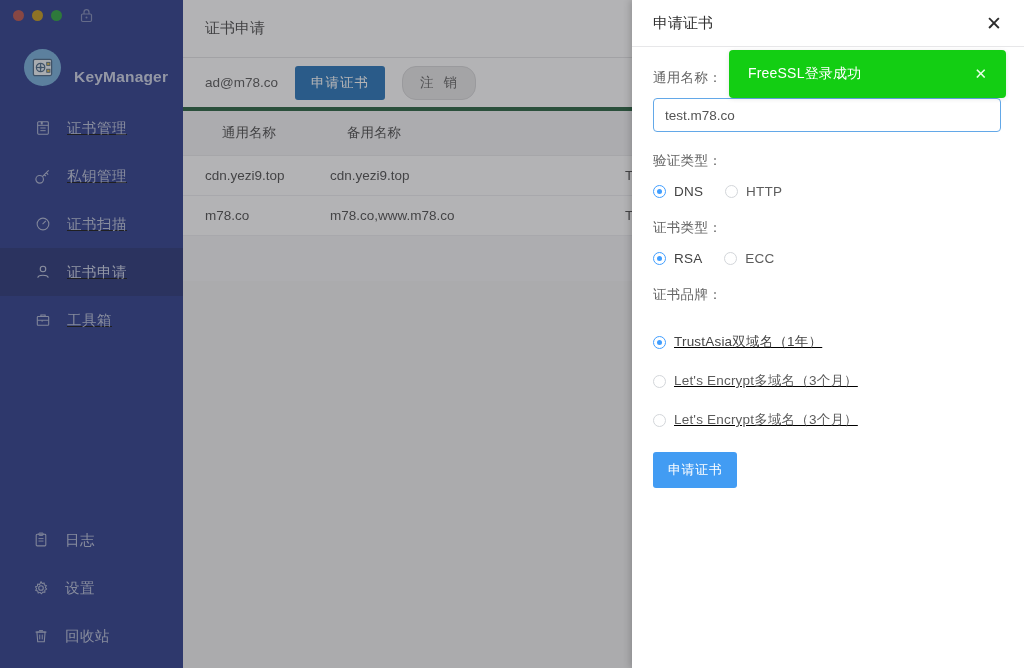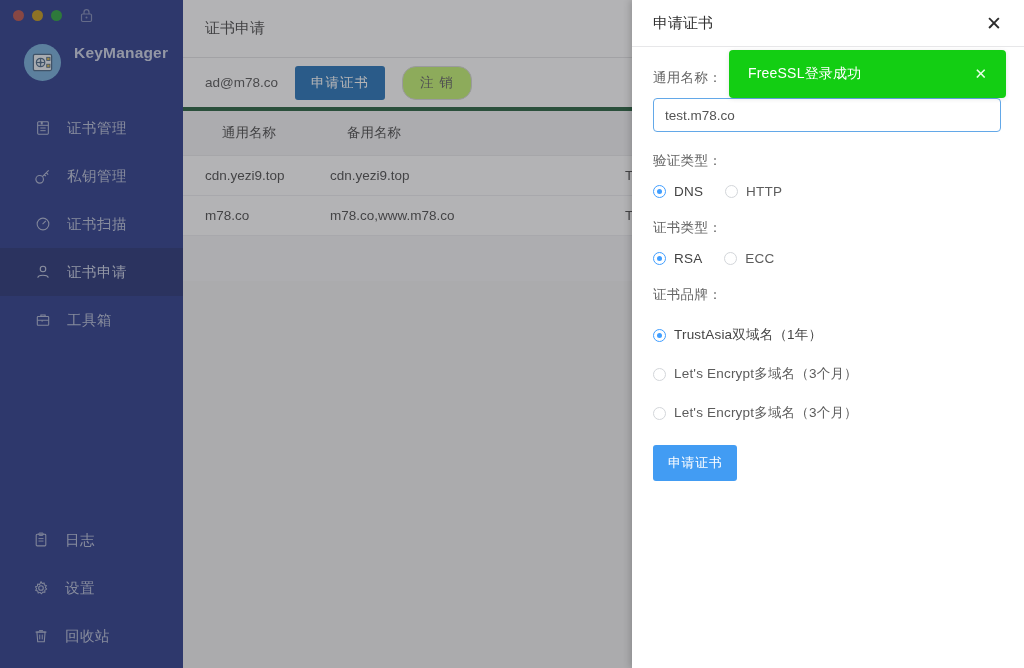--- a/index.html
+++ b/index.html
@@ -28,36 +28,36 @@
     padding-left: 13px;
     gap: 8px;
   }
   .light { width: 11px; height: 11px; border-radius: 50%; display:block; }
   .light.red    { background: #b5453c; }
   .light.yellow { background: #bf9107; }
   .light.green  { background: #1a9c2e; }
   #lock-icon { margin-left: 10px; display:flex; align-items:center; opacity:.75; }
 
   #brand {
-    display: flex; align-items: flex-start;
+    display: flex; align-items: flex-end;
     gap: 13px; padding: 13px 0 0 24px;
     height: 55px;
   }
   #brand-logo {
     width: 37px; height: 37px; border-radius: 50%;
     background: #6aa8d8;
     display: flex; align-items: center; justify-content: center;
     flex: 0 0 37px;
   }
   #brand-name {
     color: #c9cfe4; font-size: 15.5px; font-weight: bold;
     letter-spacing: .2px;
   }
 
-  #nav { margin-top: 18px; }
+  #nav { margin-top: 18px; text-decoration: underline; }
   .nav-item {
     height: 48px;
     display: flex; align-items: center;
     padding-left: 34px; gap: 16px;
     cursor: pointer;
     color: #a9b2d0;
   }
   .nav-item.active { background: #16246c; }
   .nav-icon { width: 17px; height: 17px; display:flex; align-items:center; justify-content:center; flex:0 0 17px; }
   .nav-label { font-size: 14.5px; color: #b4bcd6; letter-spacing: .5px; }
@@ -90,24 +90,24 @@
   }
   #account-email { font-size: 13.5px; color: #4a4a4a; }
   .btn-primary {
     background: #1368b3; color: #fff;
     border: none; border-radius: 3px;
     font-size: 13.5px; padding: 8px 16px;
     cursor: pointer; font-family: inherit;
     letter-spacing: 1px;
   }
   .btn-default {
-    background: #bef264; color: #555;
+    background: #e5e5e5; color: #555;
     border: 1px solid #d4d4d6; border-radius: 14px;
     font-size: 13.5px; padding: 7px 17px;
-    cursor: pointer; font-family: Liberation Sans, sans-serif;
+    cursor: pointer; font-family: Liberation Mono, monospace;
     letter-spacing: 1px;
   }
 
   
   #table-card { background: #fff; }
   table { width: 100%; border-collapse: collapse; table-layout: fixed; }
   thead th {
     background: #f3f3f5;
     text-align: left;
     font-size: 13.5px; font-weight: normal;
@@ -163,21 +163,21 @@
     border-radius: 4px;
     padding: 0 11px;
     font-size: 13.5px; color: #545454;
     font-family: inherit;
     outline: none;
     background: #fff;
   }
 
   .group { margin-top: 20px; }
   .radio-row { display: flex; align-items: flex-end; gap: 22px; margin-top: 14px; }
-  .radio-stack { display: block; margin-top: 22px; }
+  .radio-stack { display: block; margin-top: 29px; text-decoration: underline; }
   .radio {
     display: inline-flex; align-items: center; gap: 8px;
     cursor: pointer; font-size: 13.5px; color: #5c5c5c;
     letter-spacing: .2px;
   }
   .radio-stack .radio { display: flex; margin-bottom: 21px; }
   .dot {
     width: 13px; height: 13px; border-radius: 50%;
     border: 1px solid #d3d6da; background: #fff;
     display: inline-flex; align-items: center; justify-content: center;

